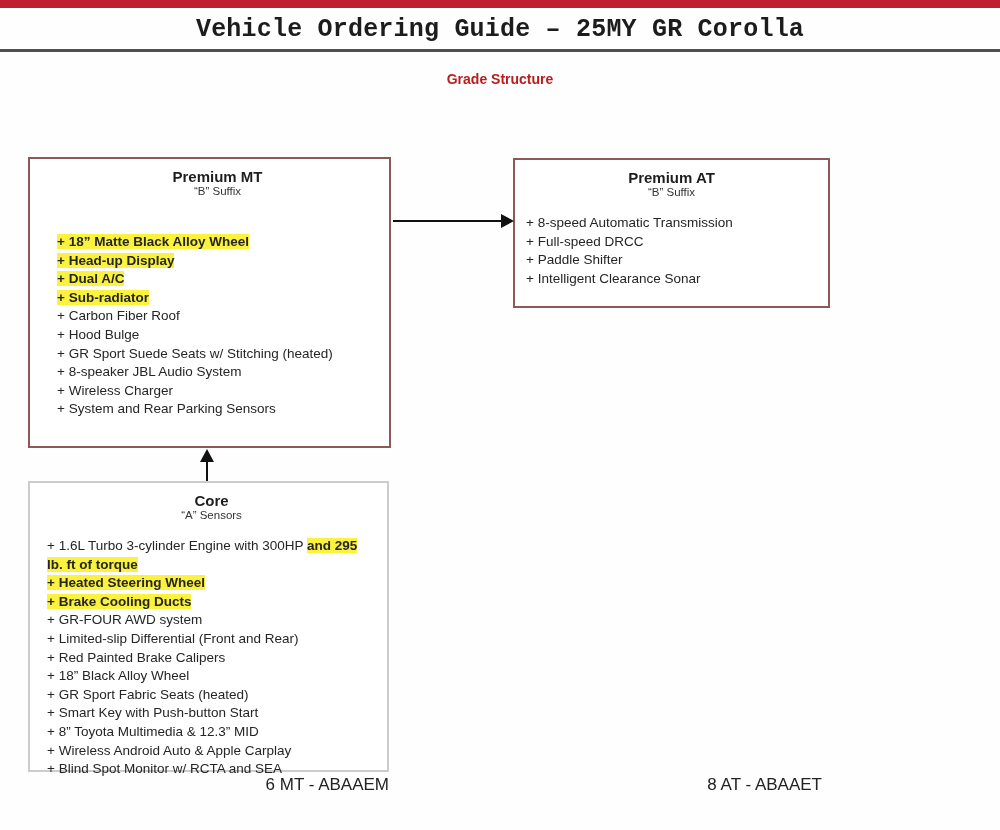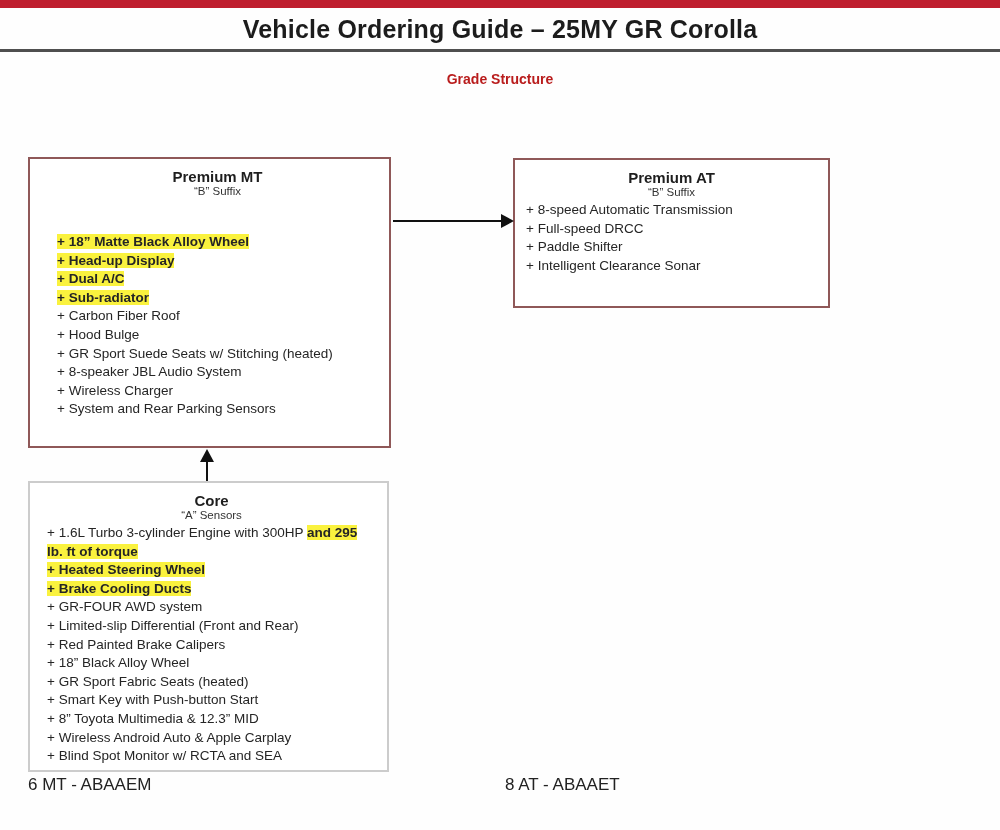--- a/index.html
+++ b/index.html
@@ -25,20 +25,21 @@
   }
   .top-bar {
     position: absolute; top: 0; left: 0; width: 1000px; height: 8px;
     background: var(--top-bar-red);
   }
   .page-title {
     position: absolute; top: 15px; left: 0; width: 1000px;
     text-align: center;
     font-size: 25px; font-weight: bold; letter-spacing: 0.2px;
     color: #1c1c1c;
+    font-family: Liberation Mono, monospace;
   }
   .header-divider {
     position: absolute; top: 49px; left: 0; width: 1000px; height: 3px;
     background: var(--divider-gray);
   }
   .section-title {
     position: absolute; top: 71px; left: 0; width: 1000px;
     text-align: center;
     font-size: 14px; font-weight: bold;
     color: #b91c1c;
@@ -53,21 +54,21 @@
   #box-premium-at { left: 513px; top: 158px; width: 317px; height: 150px; }
   #box-core       { left: 28px;  top: 481px; width: 361px; height: 291px; padding-left: 6px; }
   .box-title {
     margin-top: 9px; text-align: center;
     font-size: 15px; font-weight: bold; color: #1e1e1e;
   }
   .box-suffix {
     text-align: center; font-size: 11.5px; color: #333;
   }
   .feature-list {
-    padding: 0 11px; margin-top: 3px;
+    padding: 0 11px; margin-top: 16px;
     font-size: 13.5px; line-height: 18.6px;
   }
   .feature-list.gap-top { margin-top: 36px; }
   .feature-line { white-space: normal; }
   .hl {
     background: var(--highlight-yellow);
     font-weight: bold;
   }
   .arrow-line { position: absolute; background: #111; }
   #arrow-h-line { left: 393px; top: 220px; width: 110px; height: 2px; }
@@ -77,21 +78,21 @@
     border-left: 13px solid #111;
   }
   #arrow-v-line { left: 206px; top: 459px; width: 2px; height: 22px; }
   #arrow-v-head {
     position: absolute; left: 200px; top: 449px; width: 0; height: 0;
     border-left: 7px solid transparent; border-right: 7px solid transparent;
     border-bottom: 13px solid #111;
   }
   .code-label {
     position: absolute; top: 775px;
-    text-align: left; font-size: 17px; color: #222;
+    text-align: right; font-size: 17px; color: #222;
   }
   #label-mt { left: 28px;  width: 361px; }
   #label-at { left: 505px; width: 317px; }
 </style>
 </head>
 <body>
 
 <div id="canvas">
 
   <header>

